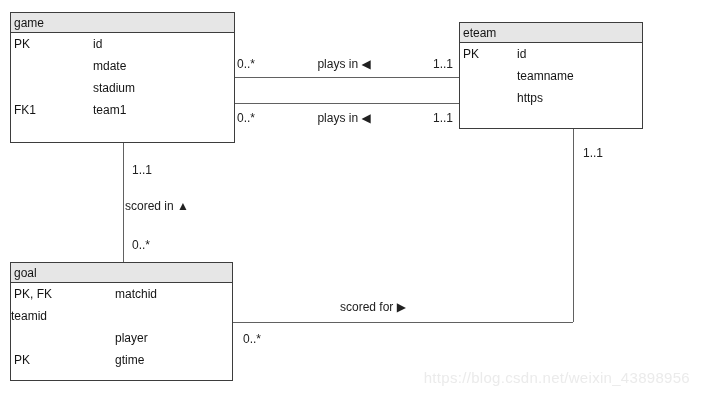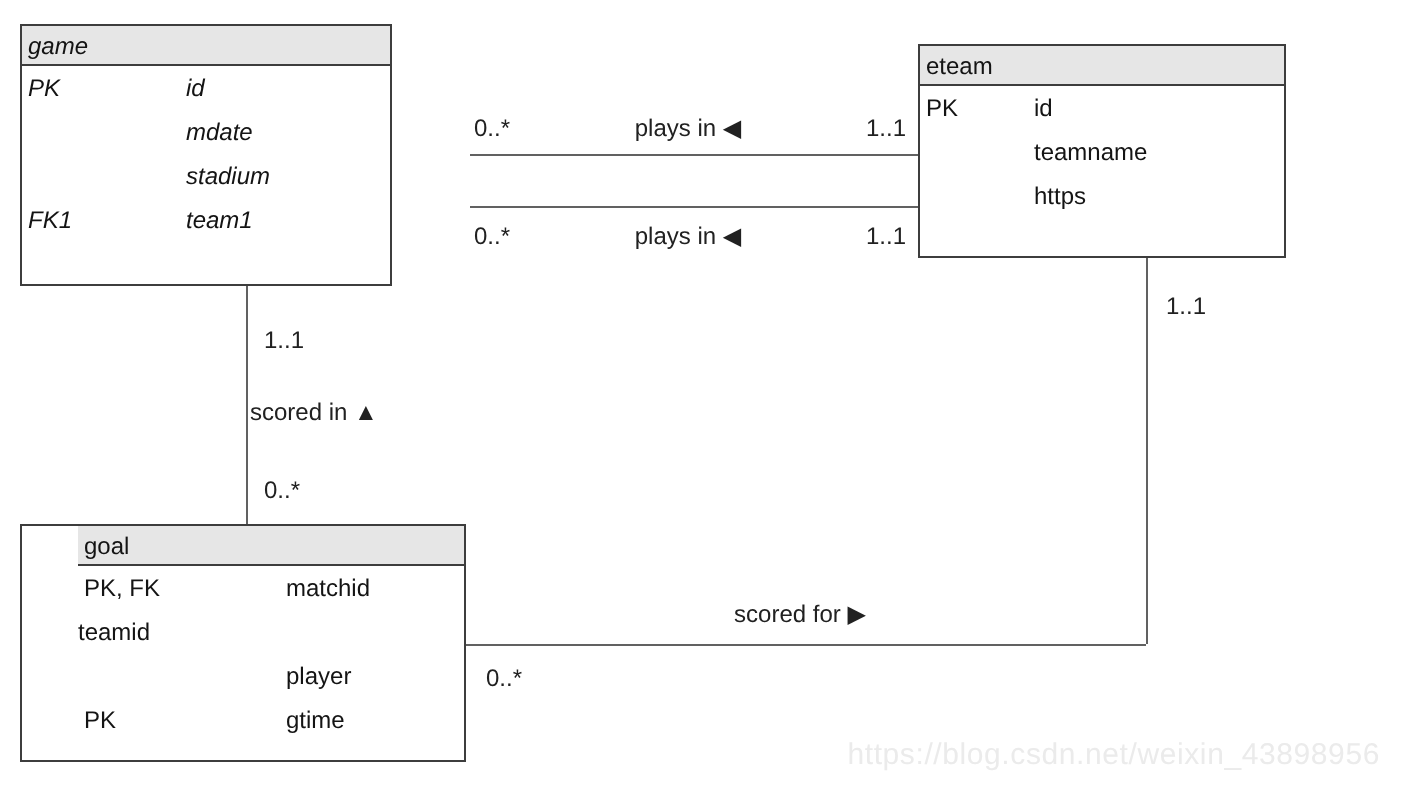--- a/index.html
+++ b/index.html
@@ -41,27 +41,27 @@
     display: flex;
     white-space: nowrap;
   }
   .row-key {
     padding-left: 3px;
     flex: 0 0 auto;
     box-sizing: border-box;
   }
   .row-attr { flex: 0 0 auto; }
 
-  #entity-game  { left: 10px;  top: 12px;  width: 186px; height: 131px; font-style: italic; }
+  #entity-game  { left: 10px;  top: 12px;  width: 225px; height: 131px; }
   #entity-game .row-key  { width: 82px; }
 
   #entity-eteam { left: 459px; top: 22px;  width: 184px; height: 107px; }
   #entity-eteam .row-key { width: 57px; }
 
-  #entity-goal  { left: 10px;  top: 262px; width: 223px; height: 119px; padding-left: 28px; }
+  #entity-goal  { left: 10px;  top: 262px; width: 223px; height: 119px; }
   #entity-goal .row-key  { width: 104px; }
 
   
   .conn {
     position: absolute;
     background: #616161;
   }
   .conn.h { height: 1px; }
   .conn.v { width: 1px; }
 
@@ -90,21 +90,21 @@
     white-space: nowrap;
   }
 
   #labels-playsin1 { left: 237px; top: 57px;  width: 216px; }
   #labels-playsin2 { left: 237px; top: 111px; width: 216px; }
 
   #card-scoredin-top    { left: 132px; top: 163px; }
   #label-scoredin       { left: 125px; top: 199px; }
   #card-scoredin-bottom { left: 132px; top: 238px; }
 
-  #label-scoredfor      { left: 340px; top: 300px; width: 120px; text-align: center; }
+  #label-scoredfor      { left: 340px; top: 300px; width: 120px; text-align: left; }
   #card-scoredfor-left  { left: 243px; top: 332px; }
   #card-scoredfor-right { left: 583px; top: 146px; }
 
   
   #watermark {
     position: absolute;
     right: 11px;
     top: 369px;
     font-size: 15px;
     color: #ebebeb;

